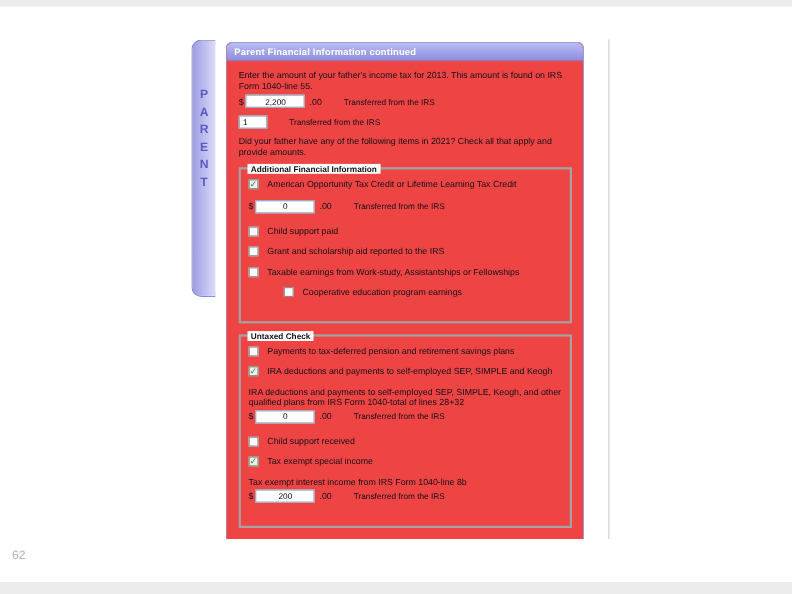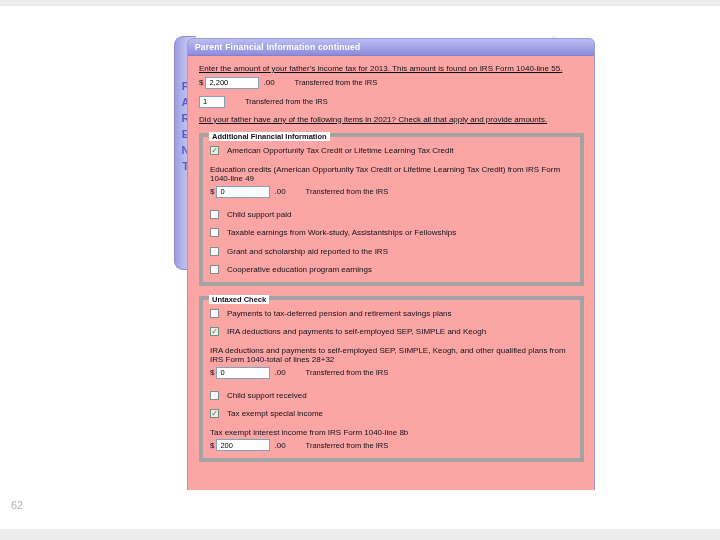--- a/index.html
+++ b/index.html
@@ -22,48 +22,48 @@
     display:flex; flex-direction:column; align-items:center;
     padding-top:44px; gap:5px;
     color:#5a5ac2; font-weight:bold; font-size:11px; line-height:11px;
   }
 
   
   .right-divider { position:absolute; left:553px; top:36px; width:1px; height:454px; background:#c9c9d6; }
 
   
   .panel {
-    position:absolute; left:187px; top:38px; width:408px; height:452px;
-    background:#fca5a5; border:1px solid #9a9ad8; border-bottom:none;
+    position:absolute; left:205px; top:38px; width:326px; height:452px;
+    background:#ef4444; border:1px solid #9a9ad8; border-bottom:none;
     border-radius:6px 6px 0 0; overflow:hidden;
   }
   .panel-header {
     height:17px; line-height:17px;
     background:linear-gradient(#bcbcf4,#8c8cdc);
     border-bottom:1px solid #8080cc;
     border-radius:5px 5px 0 0;
     color:#ffffff; font-weight:bold; font-size:8.5px; padding-left:7px;
     letter-spacing:0.2px;
   }
   .panel-body { padding:8px 8px 4px 11px; font-size:8px; color:#101018; }
 
-  .prompt { line-height:9.5px; margin-bottom:3px;text-decoration:underline; }
+  .prompt { line-height:9.5px; margin-bottom:3px; }
 
   .amount-row { display:flex; align-items:center; margin:2px 0 7px 0; }
   .dollar { margin-right:2px; }
   .tbox {
     border:1px solid #86a0ba; background:#ffffff; height:12px;
     font-family:"Liberation Sans", sans-serif; font-size:7.5px; padding:0 3px; color:#000;
   }
-  .tbox.w-amount { width:54px; }
+  .tbox.w-amount { width:54px;text-align:center; }
   .tbox.w-small { width:26px; }
   .cents { margin-left:4px; }
   .transferred { font-weight:normal; margin-left:20px; font-size:7.5px; }
 
-  .group { border:4px solid #a3a3a3; margin:9px 2px 10px 0; padding:9px 7px 7px 7px; position:relative; }
+  .group { border:2px solid #a3a3a3; margin:9px 2px 10px 0; padding:9px 7px 21px 7px; position:relative; }
   .group-legend {
     position:absolute; top:-5px; left:6px; background:#ffffff;
     font-weight:bold; font-size:7.5px; padding:0 3px;
   }
 
   .check-row { display:flex; align-items:flex-start; margin-bottom:9px; }
   .checkbox {
     width:9px; height:9px; flex:0 0 9px; margin-right:8px; margin-top:0px;
     border:1px solid #8a8a8a; background:#fbfbfb;
     font-size:8px; line-height:8px; text-align:center; color:#3e6b4e;
@@ -115,43 +115,40 @@
 
       <div class="prompt">Did your father have any of the following items in 2021? Check all that apply and provide amounts.</div>
 
       <div class="group">
         <span class="group-legend">Additional Financial Information</span>
 
         <div class="check-row">
           <span class="checkbox checked">✓</span>
           <span class="check-label italic">American Opportunity Tax Credit or Lifetime Learning Tax Credit</span>
         </div>
-        <div class="detail">
-          <span>Education credits (</span><span class="italic">American Opportunity Tax Credit or Lifetime Learning Tax Credit</span><span>) from IRS Form 1040-line 49</span>
-        </div>
         <div class="amount-row">
           <span class="dollar">$</span>
           <input class="tbox w-amount" value="0" style="">
           <span class="cents">.00</span>
           <span class="transferred">Transferred from the IRS</span>
         </div>
 
         <div class="check-row mt-gap">
           <span class="checkbox"></span>
           <span class="check-label">Child support paid</span>
         </div>
         <div class="check-row">
           <span class="checkbox"></span>
-          <span class="check-label">Taxable earnings from Work-study, Assistantships or Fellowships</span>
+          <span class="check-label">Grant and scholarship aid reported to the IRS</span>
         </div>
         <div class="check-row">
           <span class="checkbox"></span>
-          <span class="check-label">Grant and scholarship aid reported to the IRS</span>
+          <span class="check-label">Taxable earnings from Work-study, Assistantships or Fellowships</span>
         </div>
-        <div class="check-row" style="margin-bottom:0;">
+        <div class="check-row" style="margin-bottom:0;margin-left:32px;">
           <span class="checkbox"></span>
           <span class="check-label">Cooperative education program earnings</span>
         </div>
       </div>
 
       <div class="group">
         <span class="group-legend">Untaxed Check</span>
 
         <div class="check-row">
           <span class="checkbox"></span>

